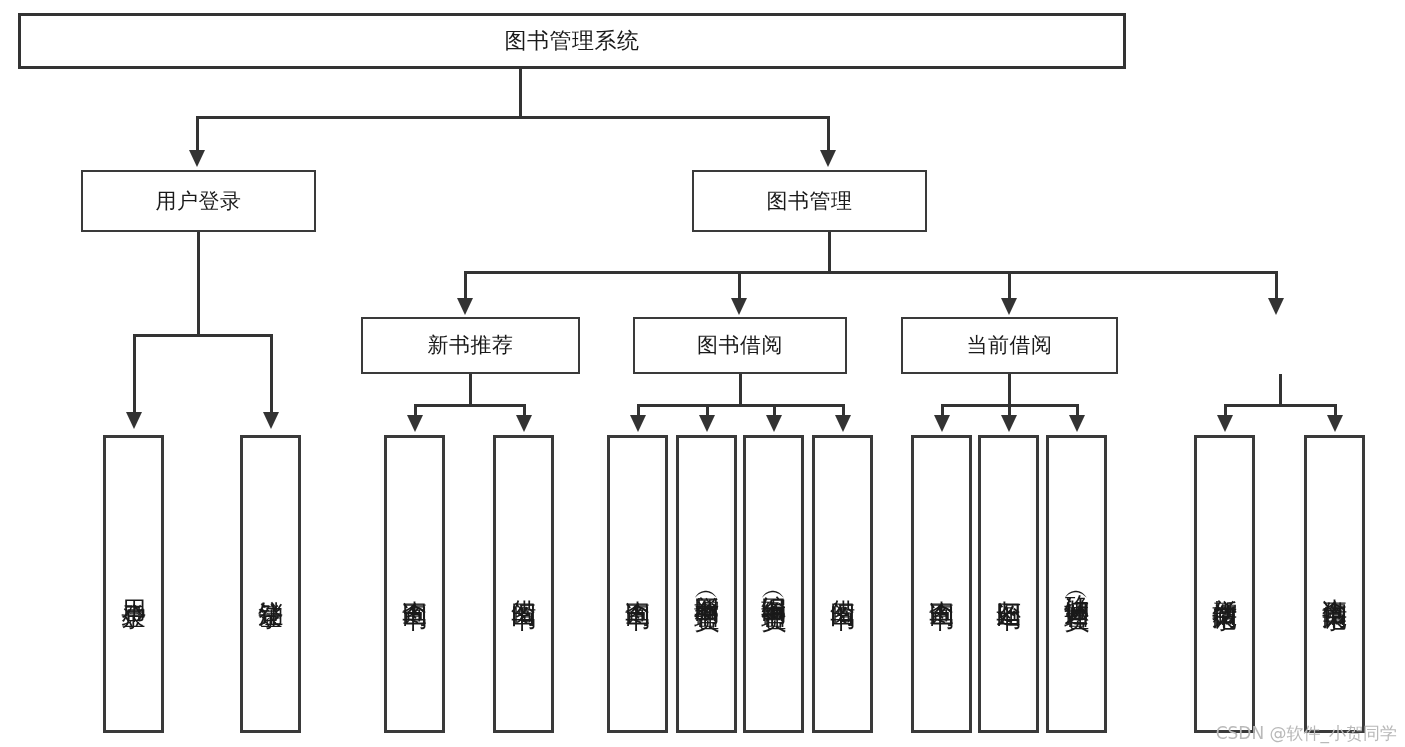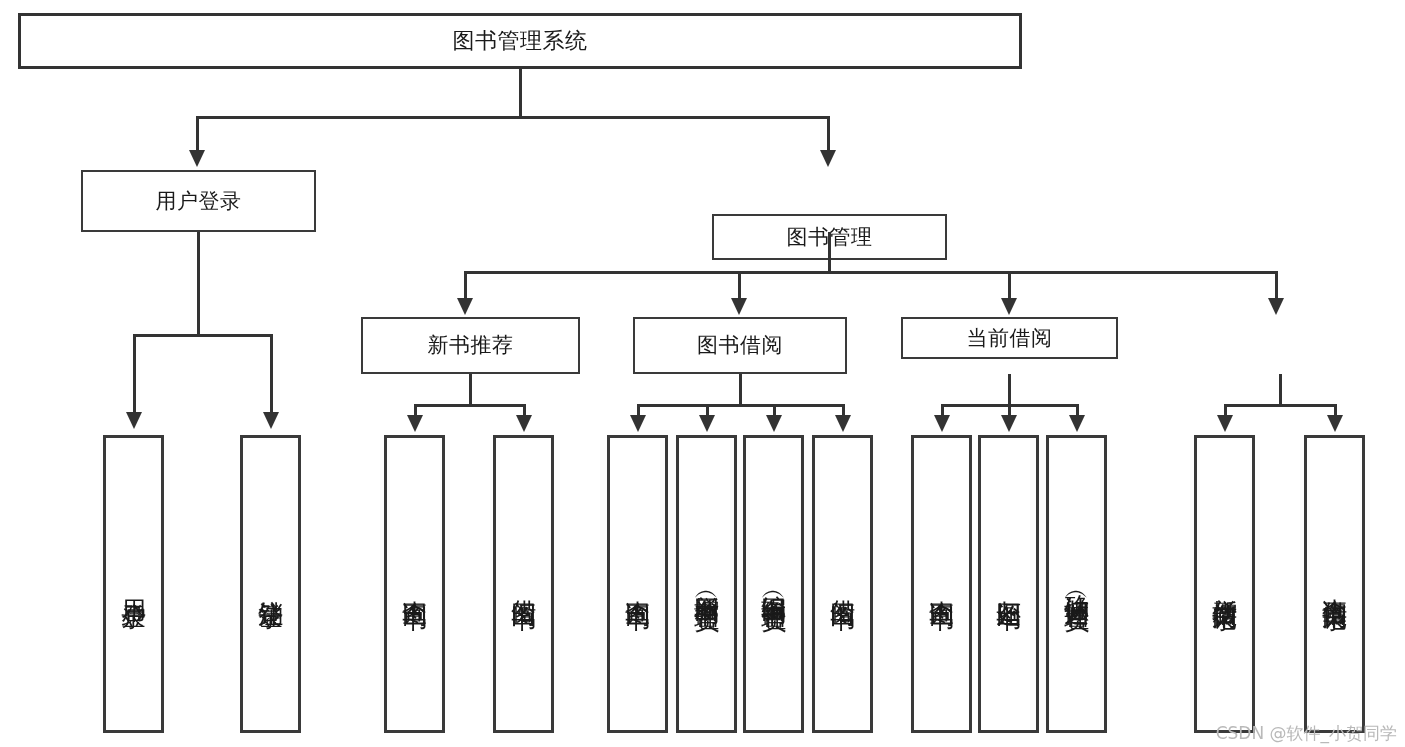--- a/index.html
+++ b/index.html
@@ -81,36 +81,36 @@
     color:#b9b9b9;
     white-space:nowrap;
     user-select:none;
   }
 </style>
 </head>
 <body>
 
 <div id="canvas">
 
-  <div class="node root" style="left:18px; top:13px; width:1004px; height:56px;">
+  <div class="node root" style="left:18px; top:13px; width:1108px; height:56px;">
     <span class="label">图书管理系统</span>
   </div>
 
   <div class="ln v" style="left:519px; top:69px; width:3px; height:49px;"></div>
   <div class="ln h" style="left:196px; top:116px; width:634px; height:3px;"></div>
   <div class="ln v" style="left:196px; top:116px; width:3px; height:38px;"></div>
   <div class="ln v" style="left:827px; top:116px; width:3px; height:38px;"></div>
   <div class="arrow" style="left:189px; top:150px;"></div>
   <div class="arrow" style="left:820px; top:150px;"></div>
 
   <div class="node mid" style="left:81px; top:170px; width:235px; height:62px;">
     <span class="label">用户登录</span>
   </div>
 
-  <div class="node mid" style="left:712px; top:170px; width:235px; height:46px;margin-top:44px;">
+  <div class="node mid" style="left:692px; top:170px; width:235px; height:62px;">
     <span class="label">图书管理</span>
   </div>
 
   <div class="ln v" style="left:197px; top:232px; width:3px; height:104px;"></div>
   <div class="ln h" style="left:133px; top:334px; width:140px; height:3px;"></div>
   <div class="ln v" style="left:133px; top:334px; width:3px; height:82px;"></div>
   <div class="ln v" style="left:270px; top:334px; width:3px; height:82px;"></div>
   <div class="arrow" style="left:126px; top:412px;"></div>
   <div class="arrow" style="left:263px; top:412px;"></div>
 
@@ -124,21 +124,21 @@
   <div class="arrow" style="left:731px; top:298px;"></div>
   <div class="arrow" style="left:1001px; top:298px;"></div>
   <div class="arrow" style="left:1268px; top:298px;"></div>
 
   <div class="node mid" style="left:361px; top:317px; width:219px; height:57px;">
     <span class="label">新书推荐</span>
   </div>
   <div class="node mid" style="left:633px; top:317px; width:214px; height:57px;">
     <span class="label">图书借阅</span>
   </div>
-  <div class="node mid" style="left:901px; top:317px; width:217px; height:42px;">
+  <div class="node mid" style="left:901px; top:317px; width:217px; height:57px;">
     <span class="label">当前借阅</span>
   </div>
 
   <div class="ln v" style="left:469px; top:374px; width:3px; height:32px;"></div>
   <div class="ln h" style="left:414px; top:404px; width:112px; height:3px;"></div>
   <div class="ln v" style="left:414px; top:404px; width:3px; height:14px;"></div>
   <div class="ln v" style="left:523px; top:404px; width:3px; height:14px;"></div>
   <div class="arrow" style="left:407px; top:415px;"></div>
   <div class="arrow" style="left:516px; top:415px;"></div>
 

